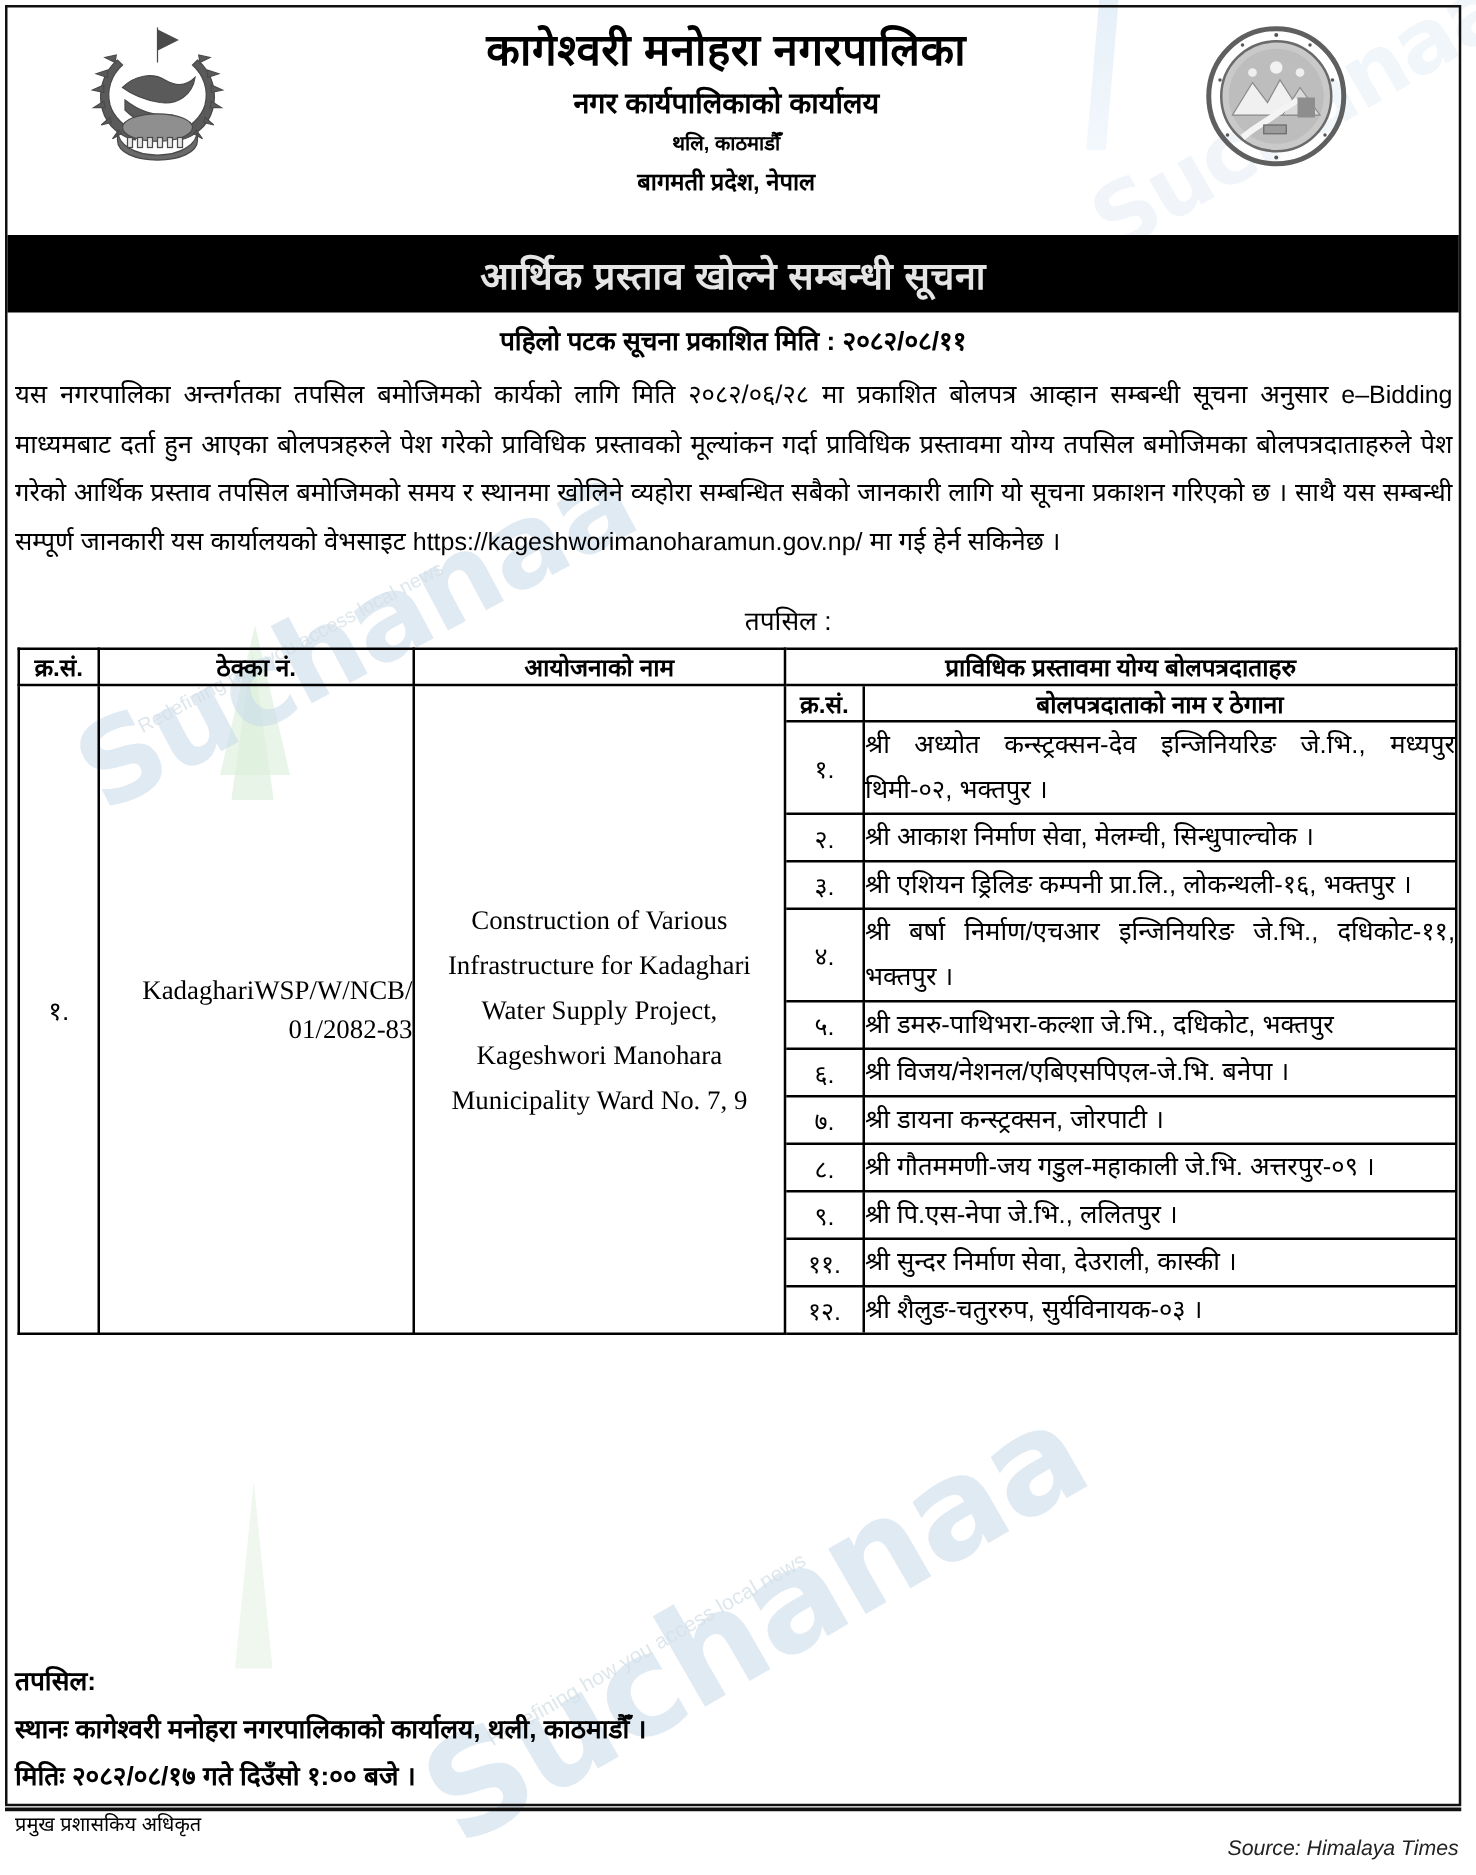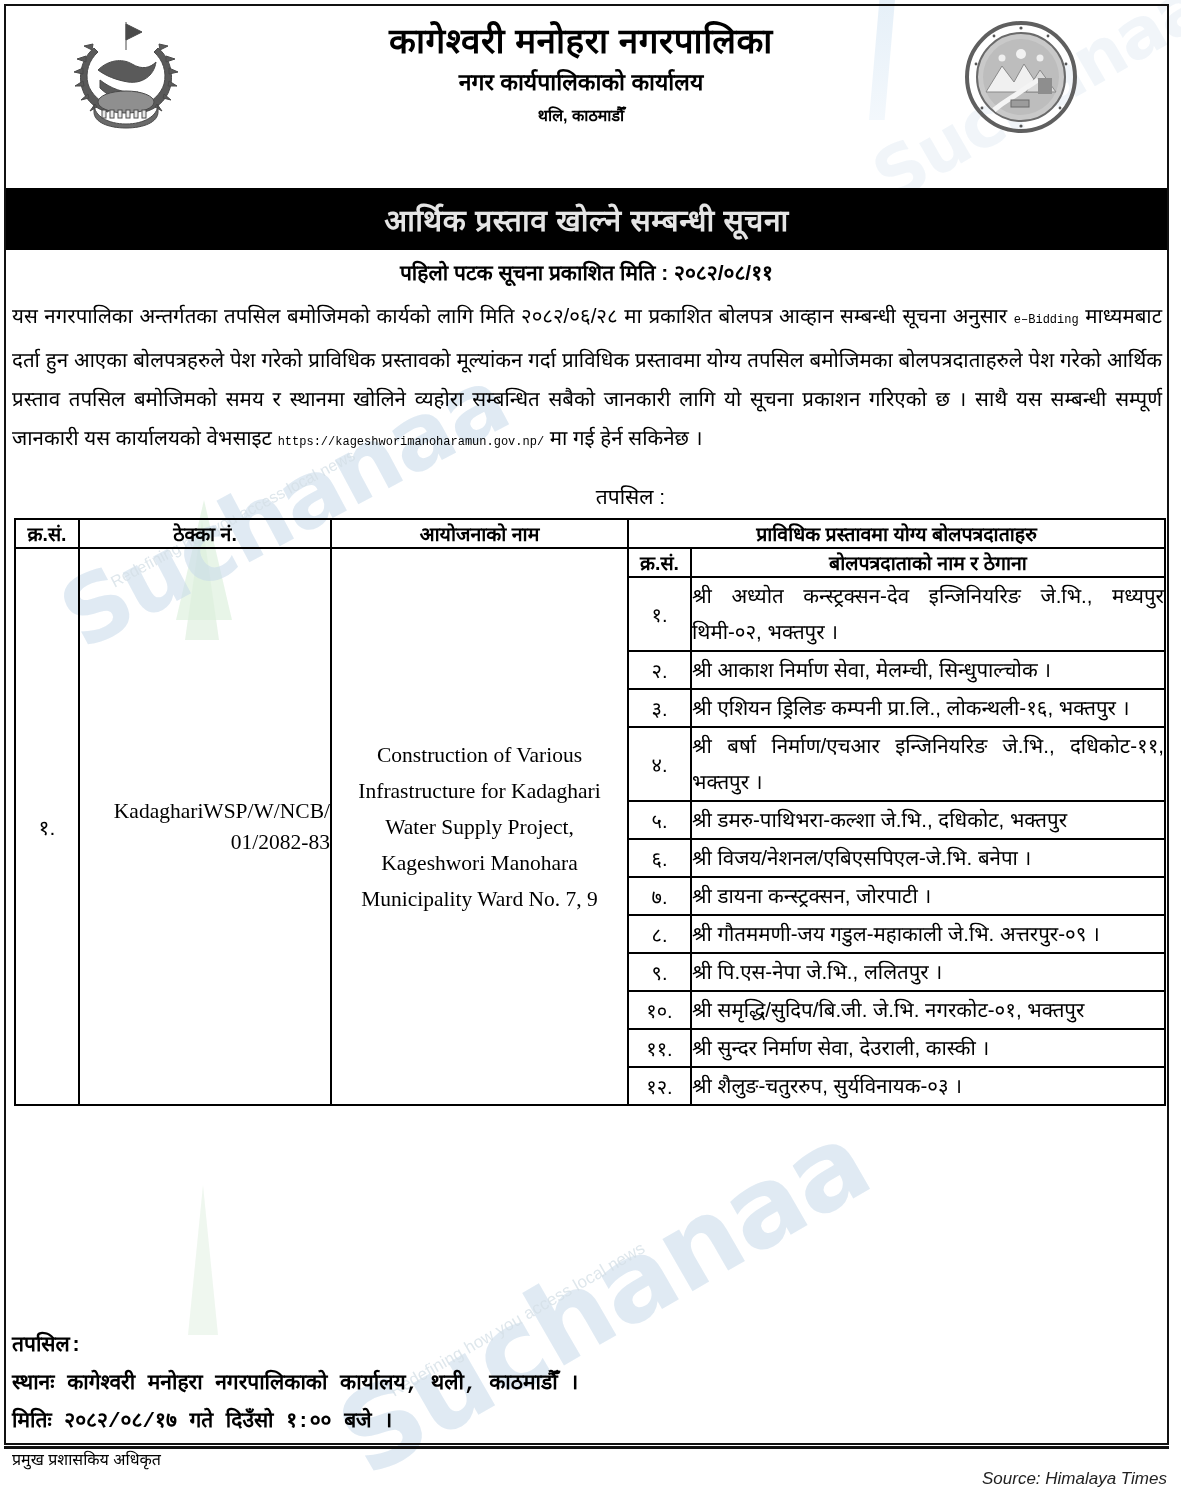--- a/index.html
+++ b/index.html
@@ -166,22 +166,22 @@
     position: absolute;
     left: 12px; top: 296px;
     width: 1150px;
     font-family: "Liberation Sans", sans-serif;
     font-size: 20.5px;
     line-height: 39px;
     text-align: justify;
     text-justify: inter-word;
   }
   .para .lat {
-    font-family: Liberation Mono, monospace;
-    font-size: 12px;
+    font-family: Liberation Sans, sans-serif;
+    font-size: 20px;
   }
   .tapsil-center {
     position: absolute;
     left: 6px; top: 482px;
     width: 1161px;
     text-align: center;
     font-family: "Liberation Sans", sans-serif;
     font-size: 21px;
     font-weight: normal;
     padding-left: 44px;
@@ -267,21 +267,21 @@
     text-align: center;
     padding: 10px 4px;
     vertical-align: middle;
   }
 
   
   .footer {
     position: absolute;
     left: 12px; top: 1327px;
     width: 1150px;
-    font-family: Liberation Mono, monospace;
+    font-family: Liberation Sans, sans-serif;
   }
   .f-line {
     font-size: 21px;
     line-height: 38px;
     font-weight: bold;
   }
   .f-line .lbl { font-weight: bold; }
   .f-line .val { font-weight: bold; }
   .signer {
     position: absolute;
@@ -357,20 +357,21 @@
                 <rect x="78" y="96" width="4" height="8"></rect>
             </g>
           </g>
         </svg>
       </div>
 
       <div class="head-text">
         <div class="org-name">कागेश्वरी मनोहरा नगरपालिका</div>
         <div class="org-sub1">नगर कार्यपालिकाको कार्यालय</div>
         <div class="org-sub2">थलि, काठमाडौँ</div>
+        <div class="org-sub3">बागमती प्रदेश, नेपाल</div>
       </div>
 
       <div class="emblem-right">
         <svg viewBox="0 0 114 114" width="114" height="114" aria-hidden="true">
           <circle cx="57" cy="57" r="54" fill="none" stroke="#5f5f5f" stroke-width="4"></circle>
           <circle cx="57" cy="57" r="44" fill="#c9c9c9" stroke="#6a6a6a" stroke-width="2"></circle>
           <circle cx="57" cy="57" r="38" fill="#bdbdbd"></circle>
 
           <circle cx="57" cy="34" r="5" fill="#f2f2f2"></circle>
           <circle cx="38" cy="38" r="3.5" fill="#efefef"></circle>
@@ -468,24 +469,20 @@
                     </tr>
                     <tr>
                       <td class="sub-sn">८.</td>
                       <td class="sub-name">श्री गौतममणी-जय गडुल-महाकाली जे.भि. अत्तरपुर-०९ ।</td>
                     </tr>
                     <tr>
                       <td class="sub-sn">९.</td>
                       <td class="sub-name">श्री पि.एस-नेपा जे.भि., ललितपुर ।</td>
                     </tr>
                     <tr>
-                      <td class="sub-sn">१०.</td>
-                      <td class="sub-name">श्री समृद्धि/सुदिप/बि.जी. जे.भि. नगरकोट-०१, भक्तपुर</td>
-                    </tr>
-                    <tr>
                       <td class="sub-sn">११.</td>
                       <td class="sub-name">श्री सुन्दर निर्माण सेवा, देउराली, कास्की ।</td>
                     </tr>
                     <tr>
                       <td class="sub-sn">१२.</td>
                       <td class="sub-name">श्री शैलुङ-चतुररुप, सुर्यविनायक-०३ ।</td>
                     </tr>
                   </tbody>
               </table>
             </td>

